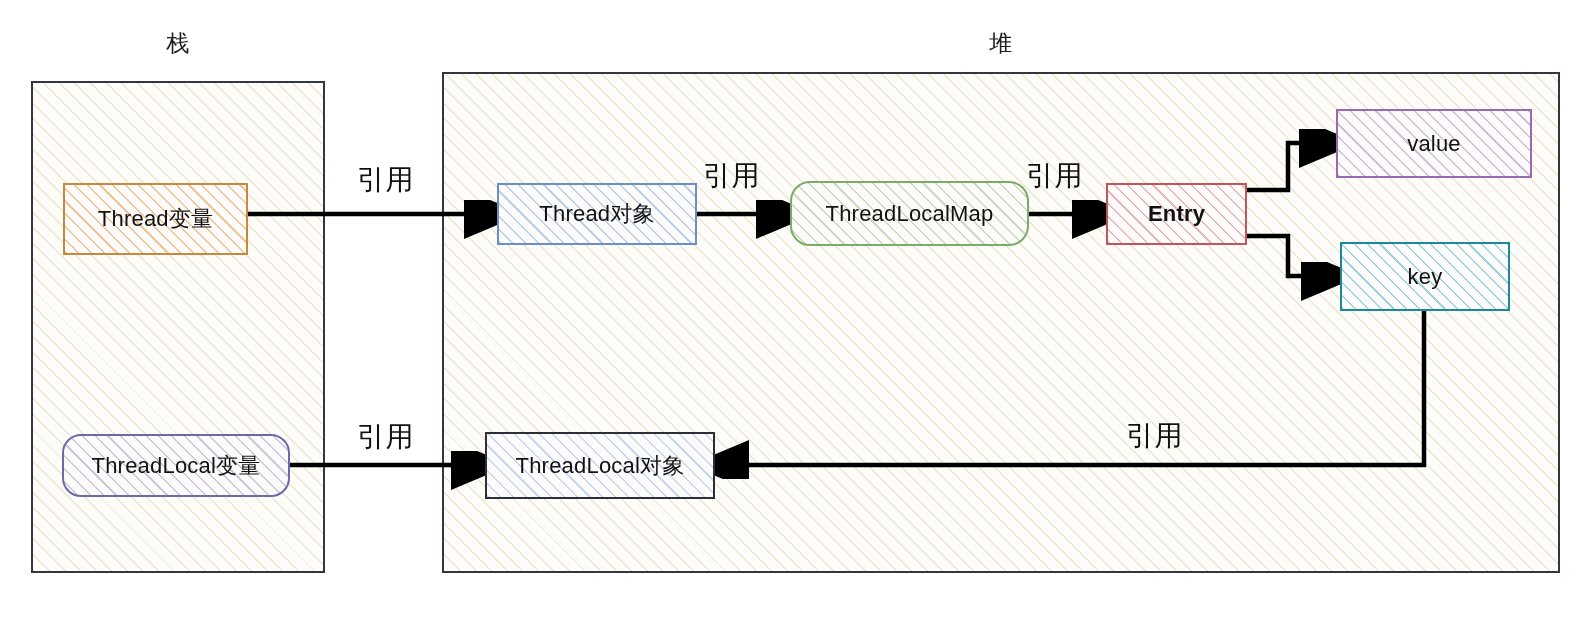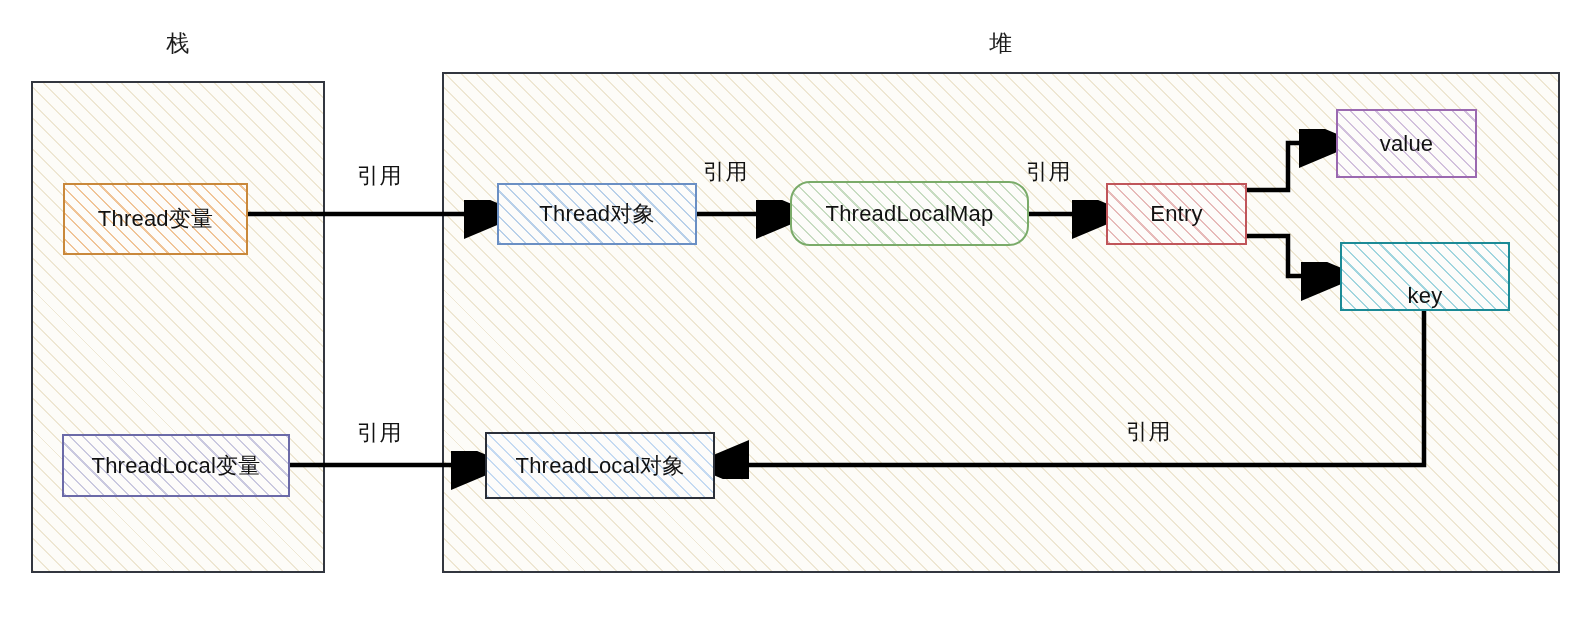--- a/index.html
+++ b/index.html
@@ -67,48 +67,48 @@
   .hatch-green{
     background-image:repeating-linear-gradient(45deg,
       rgba(125,175,115,.42) 0, rgba(125,175,115,.42) 1.6px,
       rgba(0,0,0,0) 1.6px, rgba(0,0,0,0) 9px);
     border-radius:20px;
   }
   .hatch-red{
     background-image:repeating-linear-gradient(45deg,
       rgba(200,95,95,.42) 0, rgba(200,95,95,.42) 1.6px,
       rgba(0,0,0,0) 1.6px, rgba(0,0,0,0) 9px);
+    font-weight:bold;
   }
   .hatch-purple{
     background-image:repeating-linear-gradient(45deg,
       rgba(150,110,180,.42) 0, rgba(150,110,180,.42) 1.6px,
       rgba(0,0,0,0) 1.6px, rgba(0,0,0,0) 9px);
   }
   .hatch-teal{
     background-image:repeating-linear-gradient(45deg,
       rgba(70,175,195,.50) 0, rgba(70,175,195,.50) 1.6px,
       rgba(0,0,0,0) 1.6px, rgba(0,0,0,0) 9px);
-    align-items:flex-end;
   }
   .hatch-indigo{
     background-image:repeating-linear-gradient(45deg,
       rgba(120,118,180,.38) 0, rgba(120,118,180,.38) 1.6px,
       rgba(0,0,0,0) 1.6px, rgba(0,0,0,0) 9px);
   }
   .hatch-lightblue{
     background-image:repeating-linear-gradient(45deg,
       rgba(150,190,235,.55) 0, rgba(150,190,235,.55) 1.6px,
       rgba(0,0,0,0) 1.6px, rgba(0,0,0,0) 9px);
     text-align:center;
   }
 
   
   .edge-label{
     position:absolute;
-    font-size:22px;
+    font-size:28px;
     color:#111;
     white-space:nowrap;
     letter-spacing:.5px;
   }
 
   
   #edges{position:absolute;left:0;top:0;width:1588px;height:626px;pointer-events:none;}
   #edges path,#edges line{stroke:#000;stroke-width:4.5;fill:none;}
 </style>
 </head>
@@ -156,37 +156,37 @@
   <div class="edge-label" style="left:1026px;top:157px;">引用</div>
 
   <div class="edge-label" style="left:357px;top:418px;">引用</div>
 
   <div class="edge-label" style="left:1126px;top:417px;">引用</div>
 
   <div class="node hatch-orange abs" style="left:63px;top:183px;width:185px;height:72px;border-color:#c9883b;">
     <span>Thread变量</span>
   </div>
 
-  <div class="node hatch-indigo abs" style="left:62px;top:434px;width:228px;height:63px;border-color:#6b6aa8;">
+  <div class="node hatch-indigo abs" style="left:62px;top:434px;width:228px;height:63px;border-color:#6b6aa8;border-radius:19px;">
     <span>ThreadLocal变量</span>
   </div>
 
   <div class="node hatch-blue abs" style="left:497px;top:183px;width:200px;height:62px;border-color:#6a8fc4;">
     <span>Thread对象</span>
   </div>
 
   <div class="node hatch-green abs" style="left:790px;top:181px;width:239px;height:65px;border-color:#7aab69;">
     <span>ThreadLocalMap</span>
   </div>
 
   <div class="node hatch-red abs" style="left:1106px;top:183px;width:141px;height:62px;border-color:#c0555a;">
     <span>Entry</span>
   </div>
 
-  <div class="node hatch-purple abs" style="left:1336px;top:109px;width:141px;height:69px;border-color:#9b69b0;">
+  <div class="node hatch-purple abs" style="left:1336px;top:109px;width:196px;height:69px;border-color:#9b69b0;">
     <span>value</span>
   </div>
 
   <div class="node hatch-teal abs" style="left:1340px;top:242px;width:170px;height:69px;border-color:#1b8a96;">
     <span>key</span>
   </div>
 
   <div class="node hatch-lightblue abs" style="left:485px;top:432px;width:230px;height:67px;border-color:#2b2f38;border-width:2.6px;">
     <span>ThreadLocal对象</span>
   </div>

